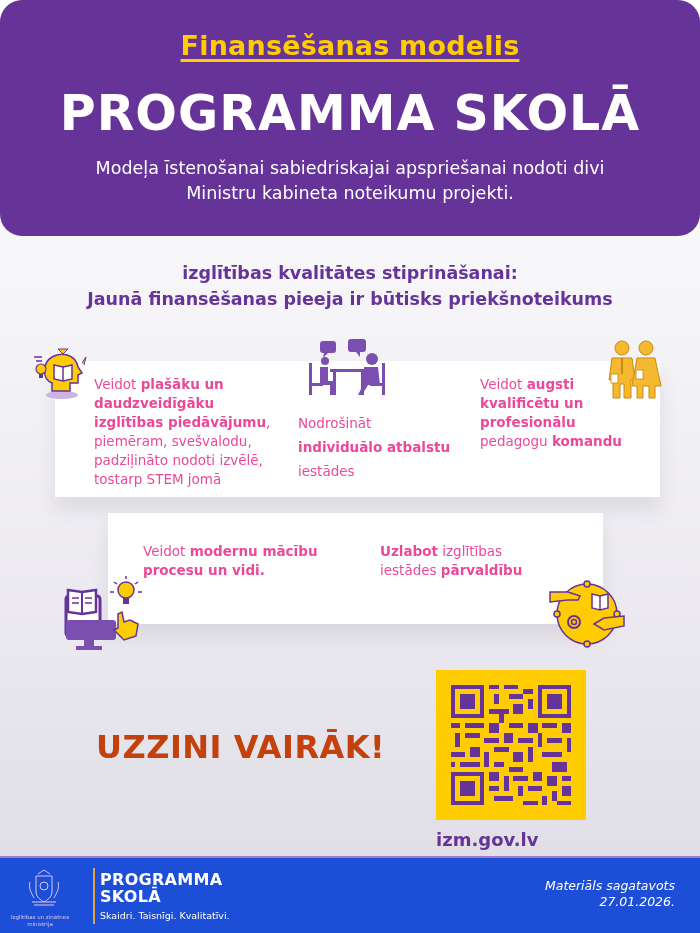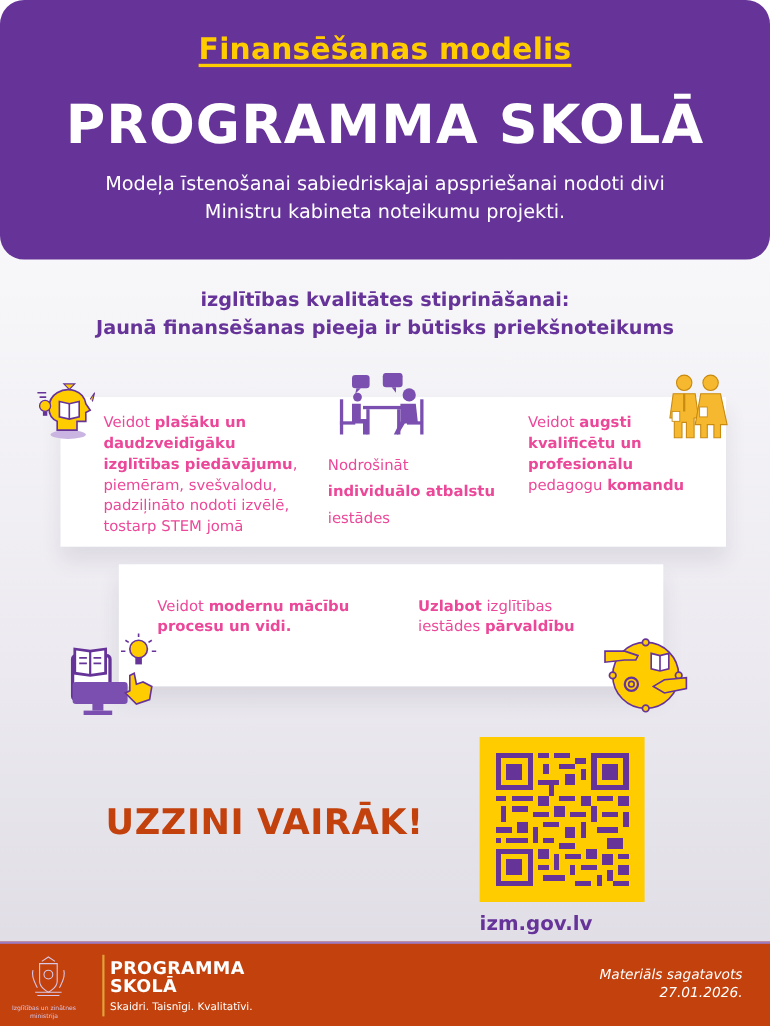--- a/index.html
+++ b/index.html
@@ -49,21 +49,21 @@
   .qr-box {
     position: absolute; left: 436px; top: 670px; width: 150px; height: 150px;
     background: #ffcc00;
   }
   .qr-url {
     position: absolute; left: 436px; width: 150px; top: 829px; 
     font-size: 18px; font-weight: bold; color: #663399;
   }
   .footer {
     position: absolute; left: 0; top: 856px; width: 700px; height: 77px;
-    background: #c2410c; border-top: 2px solid #9e7cc2;
+    background: #1d4ed8; border-top: 2px solid #9e7cc2;
   }
   .ministry-text {
     position: absolute; left: 10px; top: 56px; width: 60px; text-align: center;
     color: #d8c8ea; font-size: 5.5px; line-height: 7px;
   }
   .divider { position: absolute; left: 93px; top: 10px; width: 2px; height: 56px; background: #e0a43a; }
   .brand {
     position: absolute; left: 100px; top: 13px; color: #fff; font-weight: bold;
     font-size: 16px; line-height: 17px; letter-spacing: 0.3px;
   }

